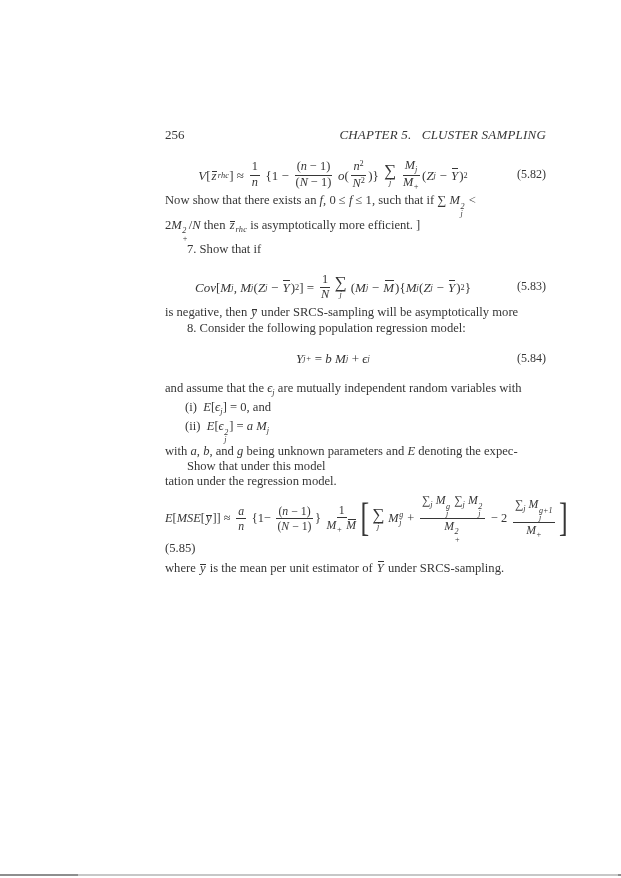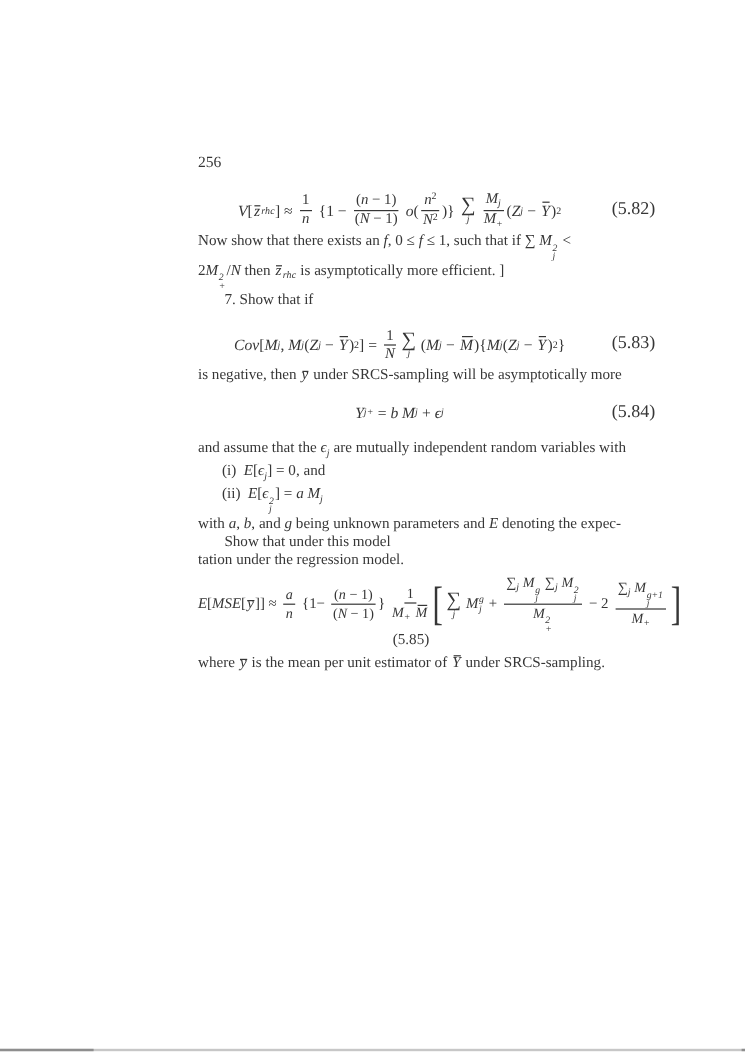--- a/index.html
+++ b/index.html
@@ -32,24 +32,24 @@
 
   
   .eq{position:relative;margin-top:15px;}
   .eq-body{
     display:flex;align-items:center;justify-content:center;
     white-space:pre;font-size:13px;min-height:36px;padding-right:45px;
   }
   .eq-simple .eq-body{min-height:18px;}
   .eqno{
     position:absolute;right:0;top:50%;transform:translateY(-50%);
-    font-size:15px;
+    font-size:12px;
   }
   .eq585 .eq-body{justify-content:flex-start;padding-right:0;font-size:12.4px;min-height:46px;}
-  .eqno-line{text-align:center;padding-right:26px;font-size:12.6px;margin-top:-2px;}
+  .eqno-line{text-align:left;padding-right:26px;font-size:12.6px;margin-top:-2px;}
 
   
   .m-i{font-style:italic;}
   sub.m-sub{font-size:8.3px;font-style:italic;vertical-align:-3px;letter-spacing:0.2px;}
   sup.m-sup{font-size:8.3px;vertical-align:4px;}
   .m-ss{
     display:inline-flex;flex-direction:column;align-items:flex-start;
     font-size:8.1px;line-height:7.5px;font-style:italic;
     vertical-align:-4.5px;margin:0 1px 0 0.5px;white-space:nowrap;
   }
@@ -84,20 +84,21 @@
   .scroll-endcap{position:absolute;right:0;top:0;height:100%;width:3px;background:var(--scroll-thumb);}
 </style>
 </head>
 <body>
 
 <div class="page">
   <div class="content">
 
     <div class="header-row">
       <span>256</span>
+      <span class="chapter">CHAPTER 5.   CLUSTER SAMPLING</span>
     </div>
 
 
     <div class="eq">
       <div class="eq-body"><span class="m-i">V</span><span class="m-t">[</span><span class="m-bar m-bar-lc">z</span><sub class="m-sub">rhc</sub><span class="m-t">] ≈ </span><span class="m-frac"><span class="fnum"><span class="m-t">1</span></span><span class="fden"><span class="m-i">n</span></span></span><span class="m-t"> {1 − </span><span class="m-frac"><span class="fnum"><span class="m-t">(</span><span class="m-i">n</span><span class="m-t"> − 1)</span></span><span class="fden"><span class="m-t">(</span><span class="m-i">N</span><span class="m-t"> − 1)</span></span></span><span class="m-t"> </span><span class="m-i">o</span><span class="m-t">(</span><span class="m-frac"><span class="fnum"><span class="m-i">n</span><sup class="m-sup">2</sup></span><span class="fden"><span class="m-i">N</span><sup class="m-sup">2</sup></span></span><span class="m-t">)} </span><span class="m-sum"><span class="sig">∑</span><span class="idx">j</span></span><span class="m-frac"><span class="fnum"><span class="m-i">M</span><sub class="m-sub">j</sub></span><span class="fden"><span class="m-i">M</span><sub class="m-sub">+</sub></span></span><span class="m-t">(</span><span class="m-i">Z</span><sub class="m-sub">j</sub><span class="m-t"> − </span><span class="m-bar m-bar-uc">Y</span><span class="m-t">)</span><sup class="m-sup">2</sup></div>
       <span class="eqno">(5.82)</span>
     </div>
 
     <div class="mt4">
       <div class="pline"><span class="m-t">Now show that there exists an </span><span class="m-i">f</span><span class="m-t">, 0 ≤ </span><span class="m-i">f</span><span class="m-t"> ≤ 1, such that if ∑ </span><span class="m-i">M</span><span class="m-ss">
@@ -111,20 +112,21 @@
       <div class="pline indent"><span class="m-t">7. Show that if</span></div>
     </div>
 
     <div class="eq" style="margin-top:12px;">
       <div class="eq-body"><span class="m-i">Cov</span><span class="m-t">[</span><span class="m-i">M</span><sub class="m-sub">j</sub><span class="m-t">, </span><span class="m-i">M</span><sub class="m-sub">j</sub><span class="m-t">(</span><span class="m-i">Z</span><sub class="m-sub">j</sub><span class="m-t"> − </span><span class="m-bar m-bar-uc">Y</span><span class="m-t">)</span><sup class="m-sup">2</sup><span class="m-t">] = </span><span class="m-frac"><span class="fnum"><span class="m-t">1</span></span><span class="fden"><span class="m-i">N</span></span></span><span class="m-sum"><span class="sig">∑</span><span class="idx">j</span></span><span class="m-t">(</span><span class="m-i">M</span><sub class="m-sub">j</sub><span class="m-t"> − </span><span class="m-bar m-bar-uc">M</span><span class="m-t">){</span><span class="m-i">M</span><sub class="m-sub">j</sub><span class="m-t">(</span><span class="m-i">Z</span><sub class="m-sub">j</sub><span class="m-t"> − </span><span class="m-bar m-bar-uc">Y</span><span class="m-t">)</span><sup class="m-sup">2</sup><span class="m-t">}</span></div>
       <span class="eqno">(5.83)</span>
     </div>
 
     <div class="mt4">
       <div class="pline"><span class="m-t">is negative, then </span><span class="m-bar m-bar-lc">y</span><span class="m-t"> under SRCS-sampling will be asymptotically more</span></div>
+      <div class="pline indent"><span class="m-t">8. Consider the following population regression model:</span></div>
     </div>
 
     <div class="eq eq-simple" style="margin-top:14px;">
       <div class="eq-body"><span class="m-i">Y</span><sub class="m-sub">j+</sub><span class="m-t"> = </span><span class="m-i">b</span><span class="m-t"> </span><span class="m-i">M</span><sub class="m-sub">j</sub><span class="m-t"> + </span><span class="m-i">ϵ</span><sub class="m-sub">j</sub></div>
       <span class="eqno">(5.84)</span>
     </div>
 
     <div class="mt13">
       <div class="pline"><span class="m-t">and assume that the </span><span class="m-i">ϵ</span><sub class="m-sub">j</sub><span class="m-t"> are mutually independent random variables with</span></div>
       <div class="pline indent-sm"><span class="m-t">(i)  </span><span class="m-i">E</span><span class="m-t">[</span><span class="m-i">ϵ</span><sub class="m-sub">j</sub><span class="m-t">] = 0, and</span></div>

